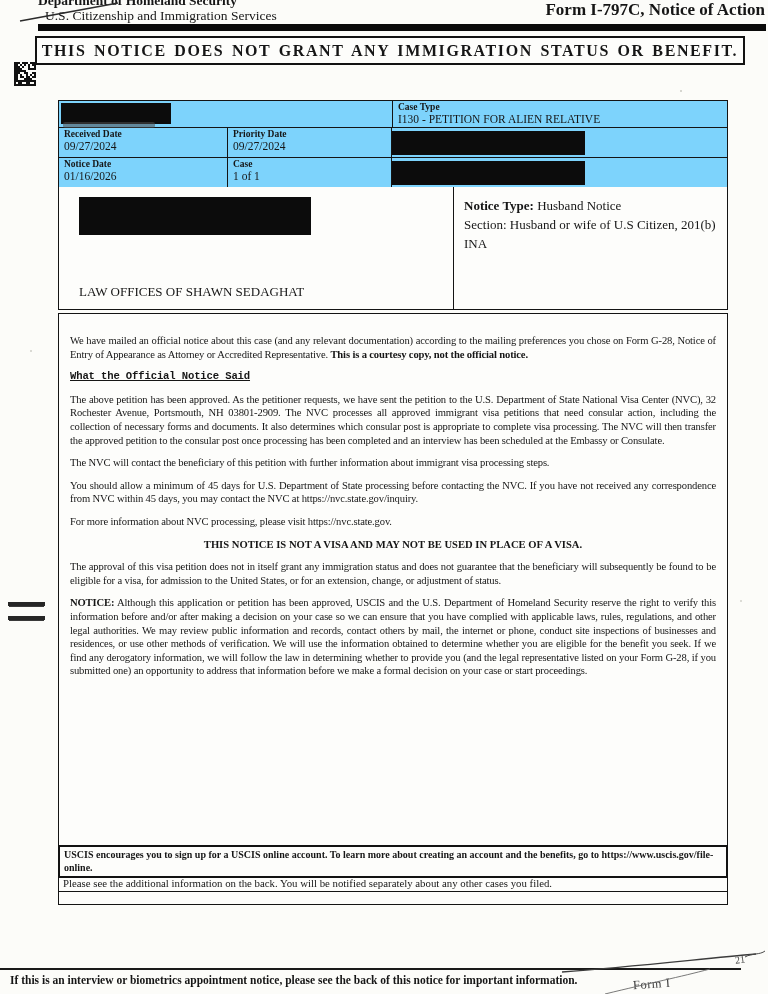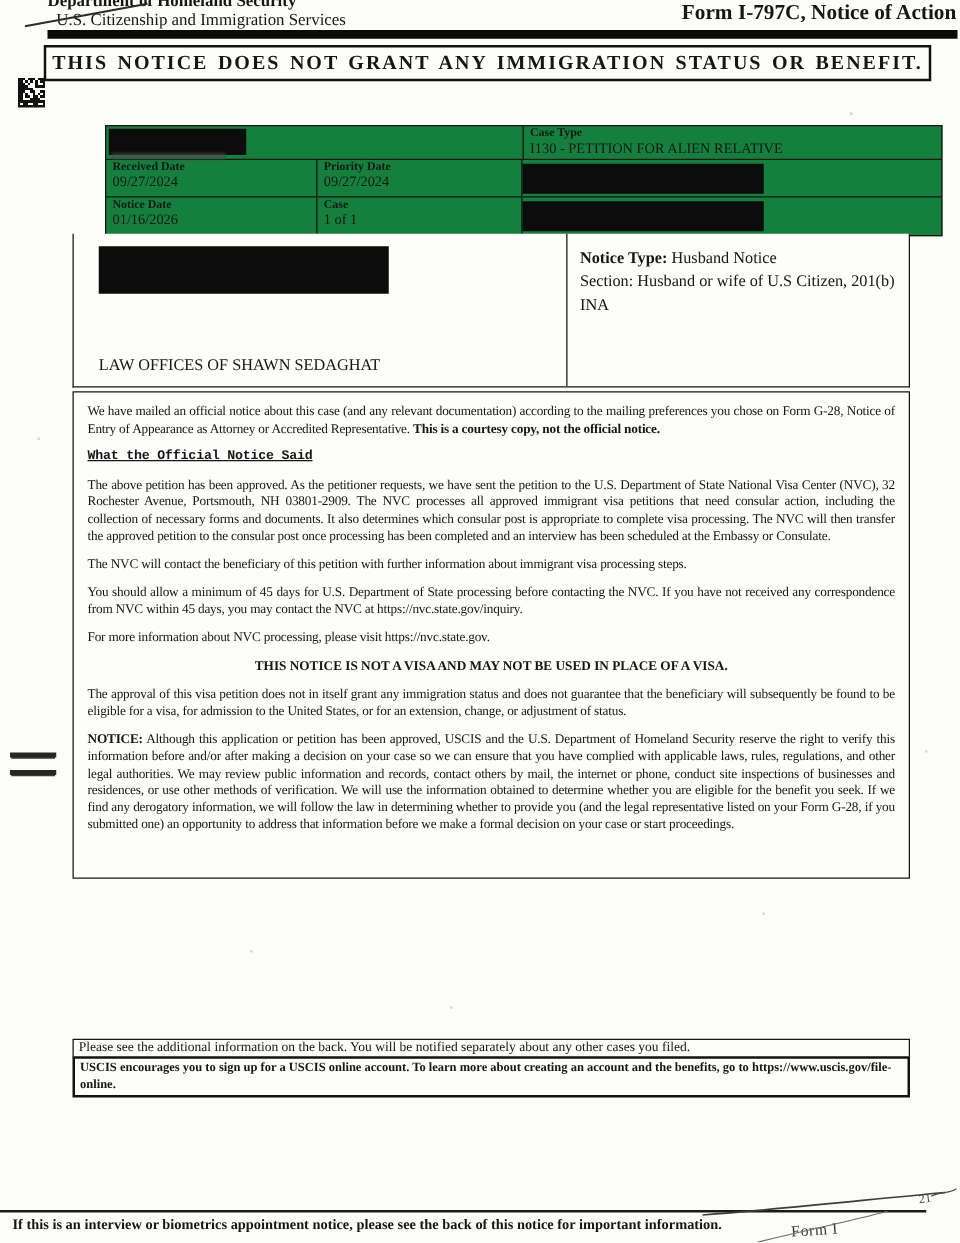--- a/index.html
+++ b/index.html
@@ -17,21 +17,21 @@
   .banner{
     position:absolute; left:35px; top:36px; width:706px; height:25px;
     border:2px solid #121212; background:#fdfdfb;
     display:flex; align-items:center; justify-content:center;
     font-weight:bold; font-size:16px; letter-spacing:1.6px; word-spacing:2px; white-space:nowrap;
   }
   .barcode{position:absolute; left:14px; top:62px; width:22px; height:24px;}
   .barcode svg{display:block; shape-rendering:crispEdges;}
 
   
-  .case-table{position:absolute; left:58px; top:100px; width:670px; border:1.5px solid #141414; box-sizing:border-box; background:#15803d;margin-left:26px;}
+  .case-table{position:absolute; left:58px; top:100px; width:670px; border:1.5px solid #141414; box-sizing:border-box; background:#7dd3fc;}
   .ct-row{display:flex; border-bottom:1.5px solid #141414; box-sizing:border-box;}
   .ct-row:last-child{border-bottom:none;}
   .ct-cell{box-sizing:border-box; padding:1px 6px 0 5px; position:relative;}
   .ct-label{font-weight:bold; font-size:9.5px; line-height:11px; display:block;}
   .ct-value{font-size:11.5px; line-height:13px; display:block;}
   .r1{height:27px;}
   .r2,.r3{height:30px;}
   .cell-receipt{width:334px; border-right:1.5px solid #141414;}
   .cell-casetype{flex:1;}
   .cell-sm1{width:169px; border-right:1.5px solid #141414;}
@@ -44,31 +44,31 @@
 
   
   .addr-section{position:absolute; left:58px; top:187px; width:670px; height:123px; border:1.5px solid #141414; border-top:none; box-sizing:border-box; display:flex; background:#fdfdfb;}
   .addr-cell{width:395px; border-right:1.5px solid #141414; box-sizing:border-box; padding:10px 0 0 20px; position:relative;}
   .redact-name{position:relative; width:232px; height:38px; background:#0c0c0c;}
   .addr-lines{margin-top:7px; font-size:13px; line-height:20px; white-space:pre;}
   .notice-cell{flex:1; padding:9px 8px 0 10px; font-size:13px; line-height:19px;}
 
   
   .body-box{
-    position:absolute; left:58px; top:313px; width:670px; height:390px;
+    position:absolute; left:58px; top:313px; width:670px; height:592px;
     border:1.5px solid #141414; box-sizing:border-box; background:#fdfdfb;
-    padding:9px 11px 0 11px; font-size:10.6px; line-height:13.6px; letter-spacing:-0.15px;
+    padding:20px 11px 0 11px; font-size:10.6px; line-height:13.6px; letter-spacing:-0.15px;
     text-align:justify;
   }
   .body-box p{margin:0 0 9px 0;}
   .body-heading{font-weight:bold; text-decoration:underline; margin:3px 0 11px 0; text-align:left;font-family:Liberation Mono, monospace;}
   .center-line{text-align:center; font-weight:bold; margin:1px 0 9px 0; letter-spacing:0;}
 
   
-  .row-additional{position:absolute; left:58px; top:831px; width:670px; box-sizing:border-box; border:1.5px solid #141414; font-size:10.8px; line-height:13px; padding:0 13px 1px 4px; background:#fdfdfb;}
+  .row-additional{position:absolute; left:58px; top:876px; width:670px; box-sizing:border-box; border:1.5px solid #141414; font-size:10.8px; line-height:13px; padding:0 13px 1px 4px; background:#fdfdfb;}
   .row-account{position:absolute; left:58px; top:845px; width:670px; box-sizing:border-box; border:2px solid #121212; font-weight:bold; font-size:10px; line-height:13px; padding:1px 6px 2px 4px; background:#fdfdfb;}
   .footer-box{position:absolute; left:58px; top:874px; width:670px; height:74px; box-sizing:border-box; border:2px solid #121212; border-bottom-width:3px; background:#fdfdfb;}
   .facility{position:absolute; left:6px; top:2px; font-size:11.5px; line-height:13.8px;}
   .redact-footer{position:absolute; left:415px; top:20px; width:159px; height:50px; background:#0c0c0c; z-index:2;}
   .contact-row{position:absolute; left:0; right:0; bottom:0; border-top:1.5px solid #141414; font-weight:bold; font-size:11.5px; padding:1px 0 2px 6px;}
 
   
   .bottom-rule{position:absolute; left:0; top:968px; width:741px; height:2px; background:#1a1a1a;}
   .bottom-note{position:absolute; left:10px; top:974px; font-weight:bold; font-size:11.5px;}
   .form-code{position:absolute; left:633px; top:977px; font-size:12.5px; color:#3a3a3a; transform:rotate(-4deg); letter-spacing:.5px;}

